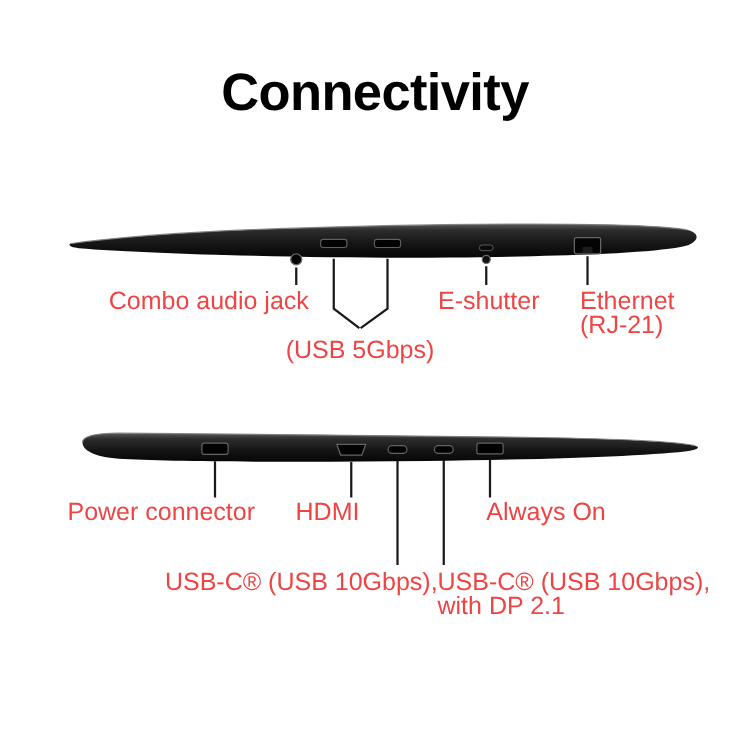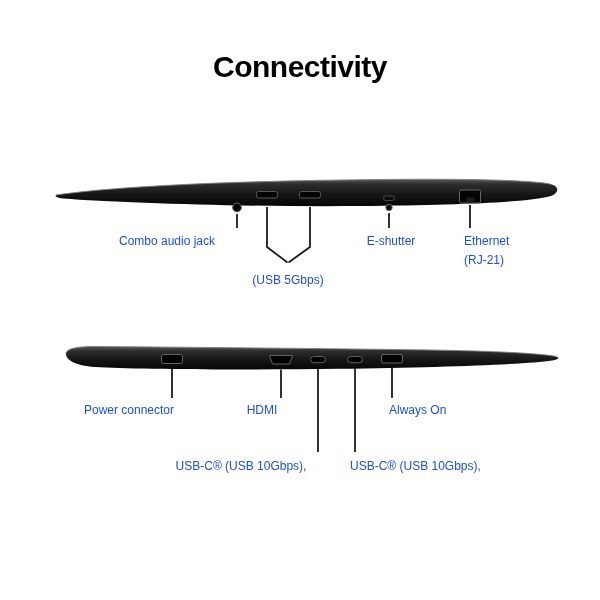--- a/index.html
+++ b/index.html
@@ -11,35 +11,35 @@
     height: 600px;
     background: #ffffff;
     overflow: hidden;
   }
   .title {
     position: absolute;
     top: 50px;
     left: 0;
     width: 600px;
     text-align: center;
-    font-size: 30px;
+    font-size: 42px;
     font-weight: 800;
     letter-spacing: -0.5px;
     color: #000000;
   }
   .art {
     position: absolute;
     left: 0;
     top: 0;
   }
   .label {
     position: absolute;
-    font-size: 12px;
+    font-size: 20px;
     line-height: 19px;
-    color: #1d4ed8;
+    color: #ef4444;
     white-space: nowrap;
   }
   .label.center {
     transform: translateX(-50%);
     text-align: center;
   }
 </style>
 </head>
 <body>
 
@@ -134,15 +134,16 @@
   <div class="label" style="left:389px; top:401px;">
     <div>Always On</div>
   </div>
 
   <div class="label center" style="left:241px; top:457px;">
     <div>USB-C® (USB 10Gbps),</div>
   </div>
 
   <div class="label" style="left:350px; top:457px;">
     <div>USB-C® (USB 10Gbps),</div>
+    <div>with DP 2.1</div>
   </div>
 
 </div>
 
 </body></html>

